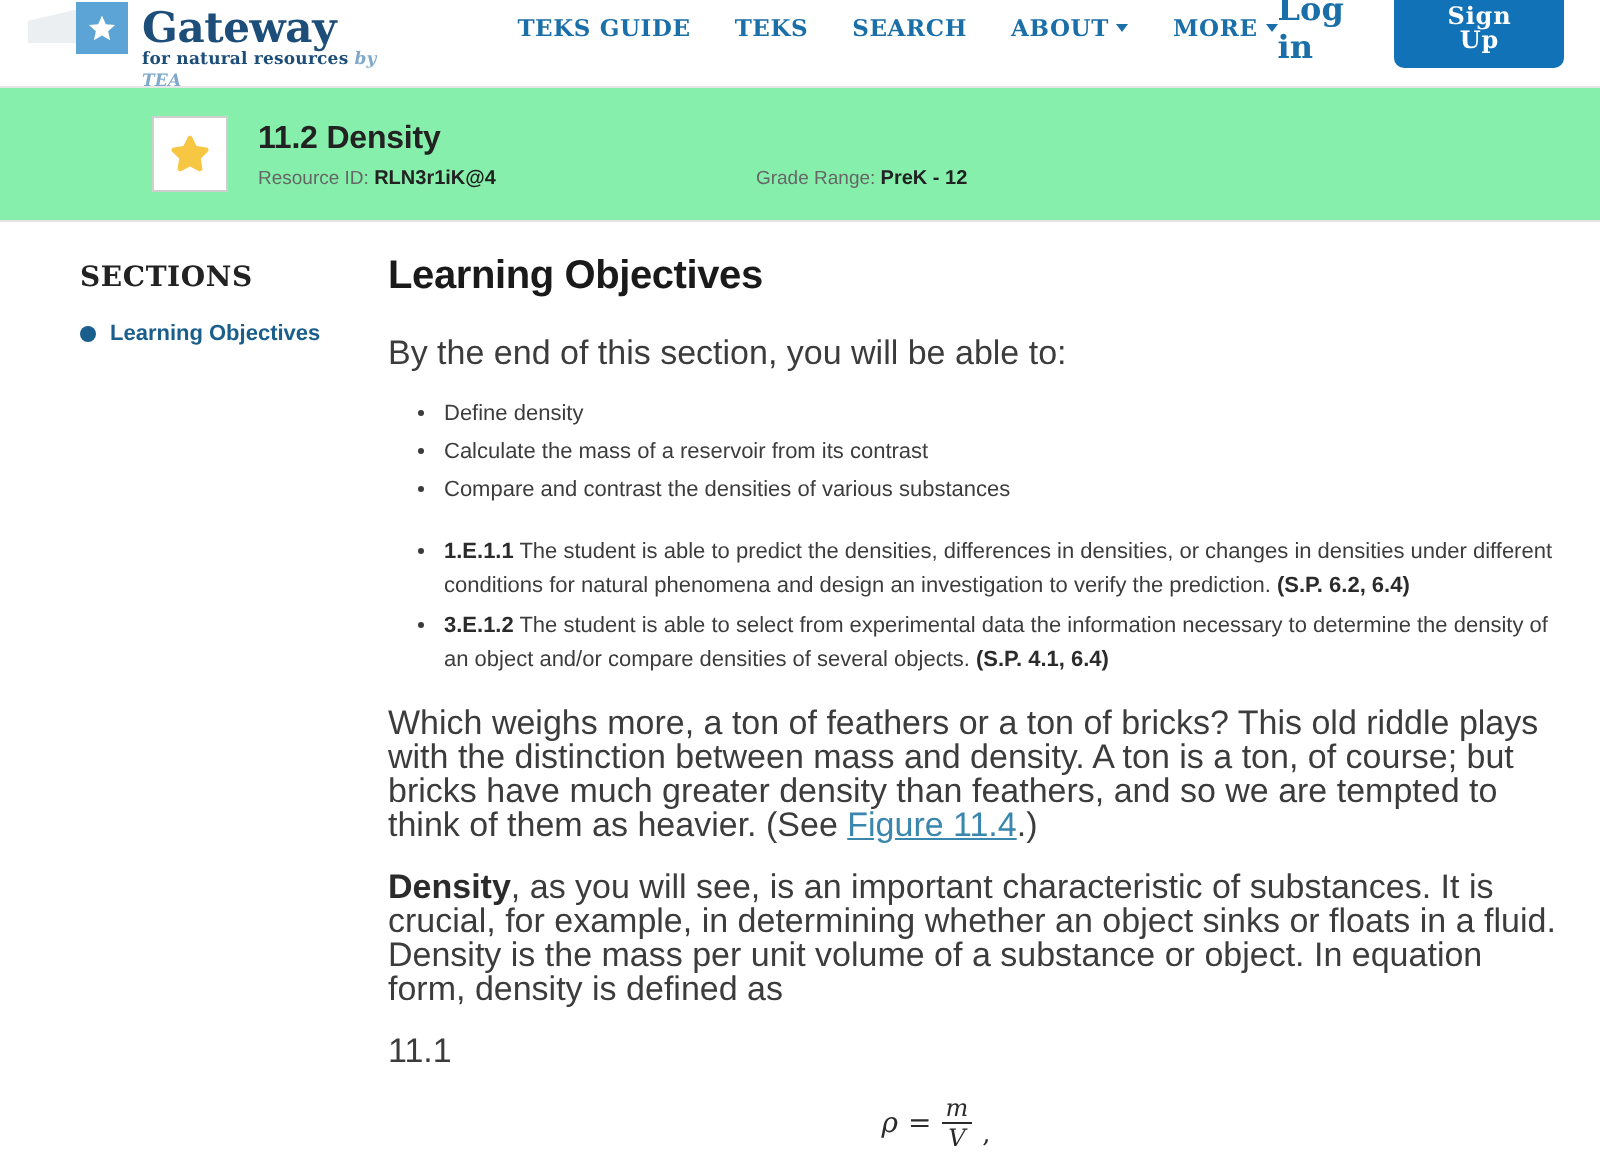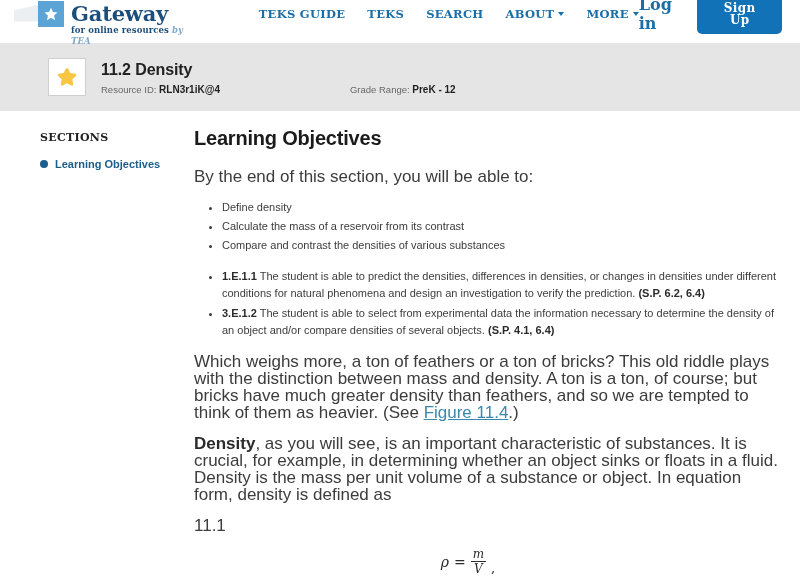--- a/index.html
+++ b/index.html
@@ -119,26 +119,26 @@
     letter-spacing: 0.4px;
     border: none;
     border-radius: 5px;
     padding: 8px 22px;
     cursor: pointer;
     line-height: 1;
   }
 
   
   .res-band {
-    background: #e5e5e5;
+    background: #86efac;
     border-bottom: 1px solid #e4e4e2;
     height: 67px;
     display: flex;
     align-items: center;
-    padding-left: 48px;
+    padding-left: 76px;
   }
   .res-star-box {
     width: 38px; height: 38px;
     background: #ffffff;
     border: 1px solid #cfcfcf;
     display: flex; align-items: center; justify-content: center;
     flex: none;
     margin-right: 15px;
   }
   .res-meta { flex: 1; }
@@ -175,21 +175,21 @@
   }
   .sidebar {
     width: 190px;
     flex: none;
     padding-left: 40px;
     padding-top: 4px;
   }
   .sections-label {
     font-family: "DejaVu Serif", serif;
     font-weight: bold;
-    font-size: 11px;
+    font-size: 14px;
     color: #222222;
     letter-spacing: 0.3px;
     margin-bottom: 14px;
   }
   .section-item {
     display: flex;
     align-items: center;
     gap: 7px;
     cursor: pointer;
   }
@@ -282,21 +282,21 @@
 
   <div class="logo-wrap">
     <div class="logo-swoosh"></div>
     <div class="logo-badge">
       <svg width="16" height="16" viewBox="0 0 24 24" aria-hidden="true">
         <polygon fill="#ffffff" points="12,2.6 14.9,9.1 21.8,9.8 16.6,14.4 18.1,21.2 12,17.7 5.9,21.2 7.4,14.4 2.2,9.8 9.1,9.1"></polygon>
       </svg>
     </div>
     <div class="logo-text">
       <span class="logo-title">Texas Gateway</span>
-      <span class="logo-sub"><span>for online resources</span> <span class="tea">by TEA</span></span>
+      <span class="logo-sub"><span>for natural resources</span> <span class="tea">by TEA</span></span>
     </div>
   </div>
 
   <div class="nav-links">
     <a class="nav-link" href="#">
         <span>TEKS GUIDE</span>
       </a>
     <a class="nav-link" href="#">
         <span>TEKS</span>
       </a>

